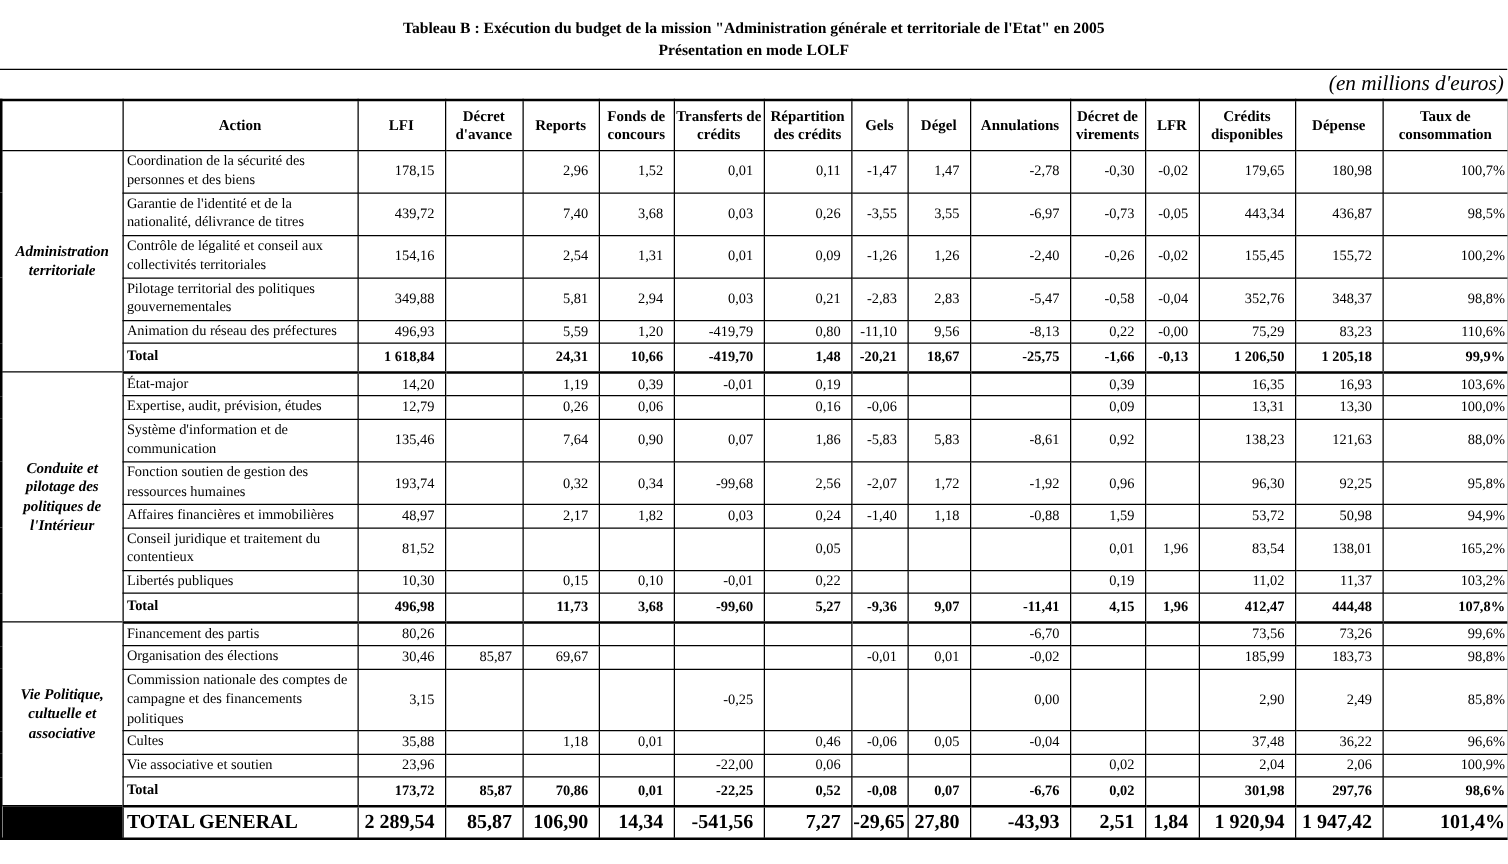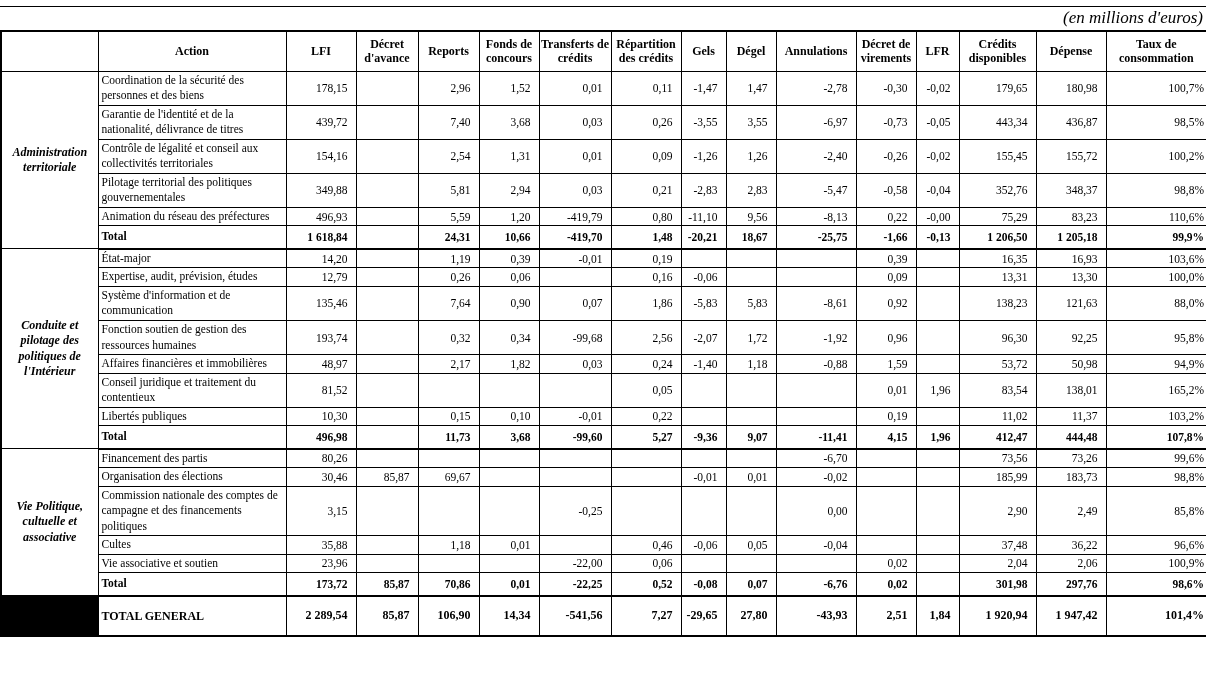--- a/index.html
+++ b/index.html
@@ -16,27 +16,31 @@
   .unit-note { text-align: right; font-style: italic; font-size: 17px; padding: 1px 3px 2px 0; }
   table.budget { border-collapse: collapse; table-layout: fixed; width: 1206px; border: 2px solid #000; }
   th, td { border: 1px solid #000; vertical-align: middle; overflow: hidden; }
   thead th { font-weight: bold; text-align: center; font-size: 12px; line-height: 1.2; padding: 5px 1px; }
   tbody td { font-size: 11.5px; }
   td.group-cell { font-weight: bold; text-align: center; padding: 1px 0; line-height: 1.3; font-size: 12px; font-style: italic; }
   td.action-cell { text-align: left; padding: 1px 3px; line-height: 1.35; }
   td.num-cell { text-align: right; padding: 1px 8px 1px 1px; }
   td.taux-cell { text-align: right; padding: 1px 2px; }
   tr.total-row td { font-weight: bold; height: 23px; border-bottom: 2.5px solid #000; }
-  tr.grand-total-row td { font-weight: bold; height: 40px; font-size: 12px; }
+  tr.grand-total-row td { font-weight: bold; height: 26px; font-size: 16px; }
   td.black-cell { background: #000; }
 </style>
 </head>
 <body>
 
 <div class="page">
+  <div class="titles">
+    <div class="title-line">Tableau B : Exécution du budget de la mission "Administration générale et territoriale de l'Etat" en 2005</div>
+    <div class="title-line">Présentation en mode LOLF</div>
+  </div>
   <div class="note-bar">
     <div class="unit-note">(en millions d'euros)</div>
   </div>
   <table class="budget">
       <colgroup>
         <col style="width: 97px;">
         <col style="width: 188px;">
         <col style="width: 70px;">
         <col style="width: 62px;">
         <col style="width: 61px;">

